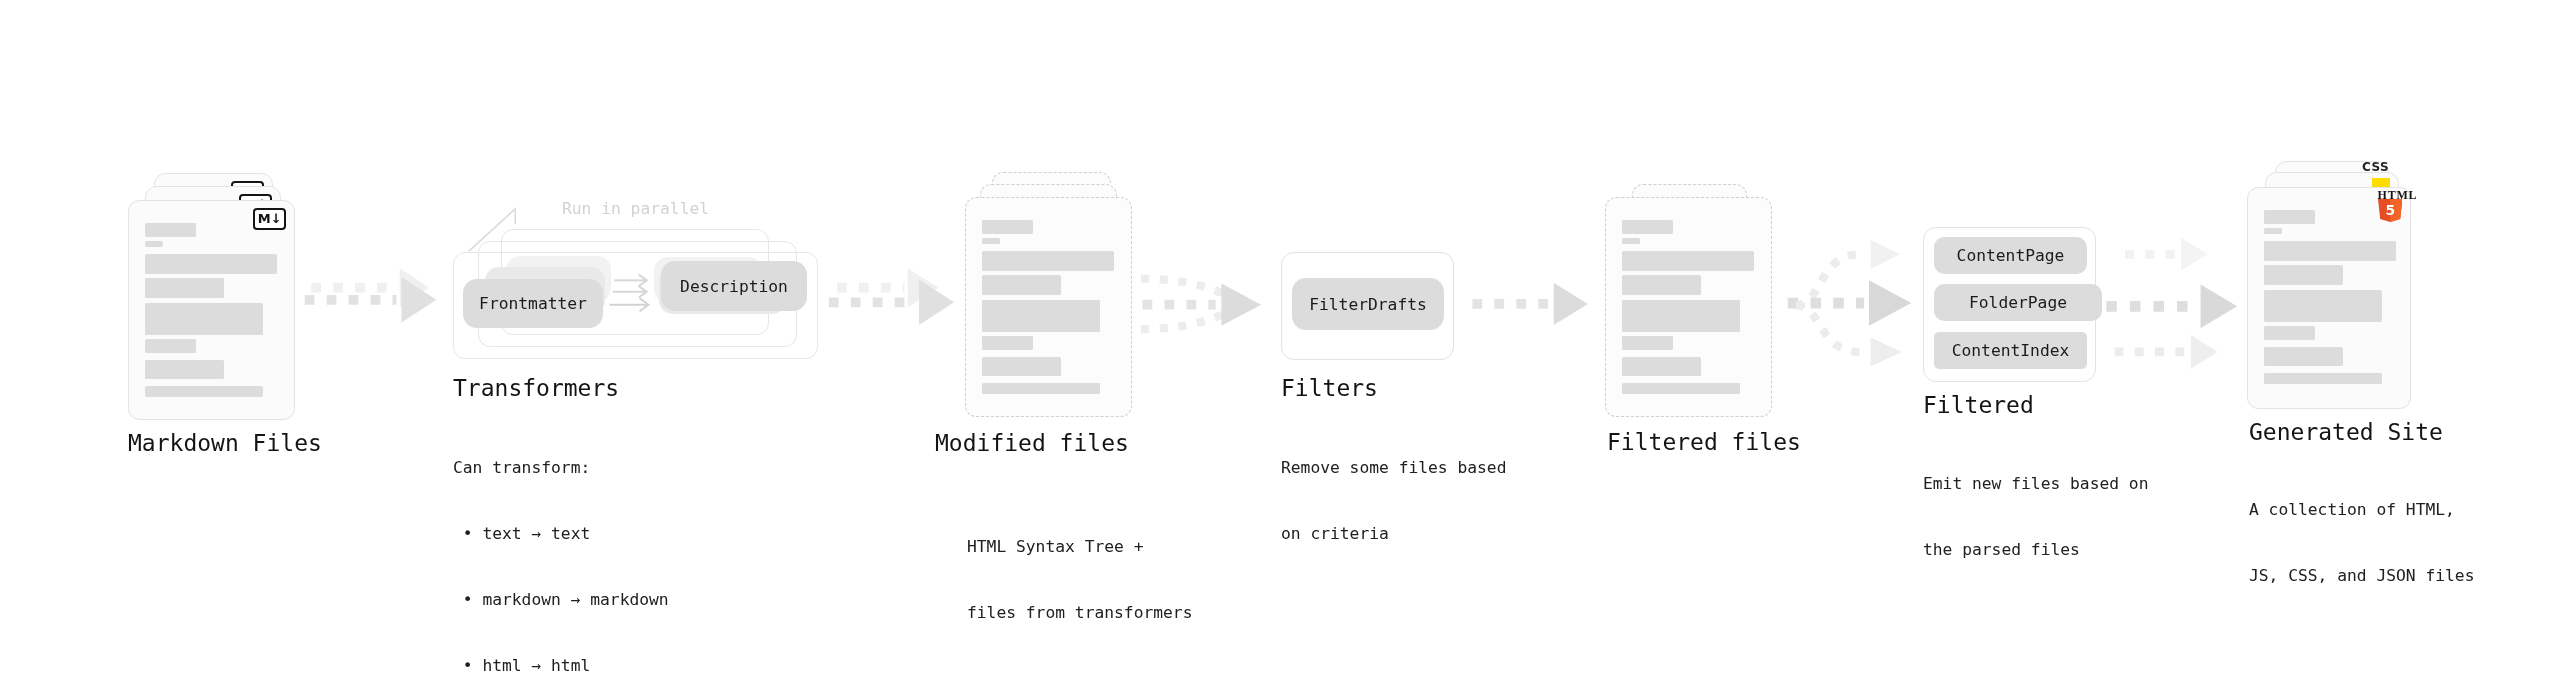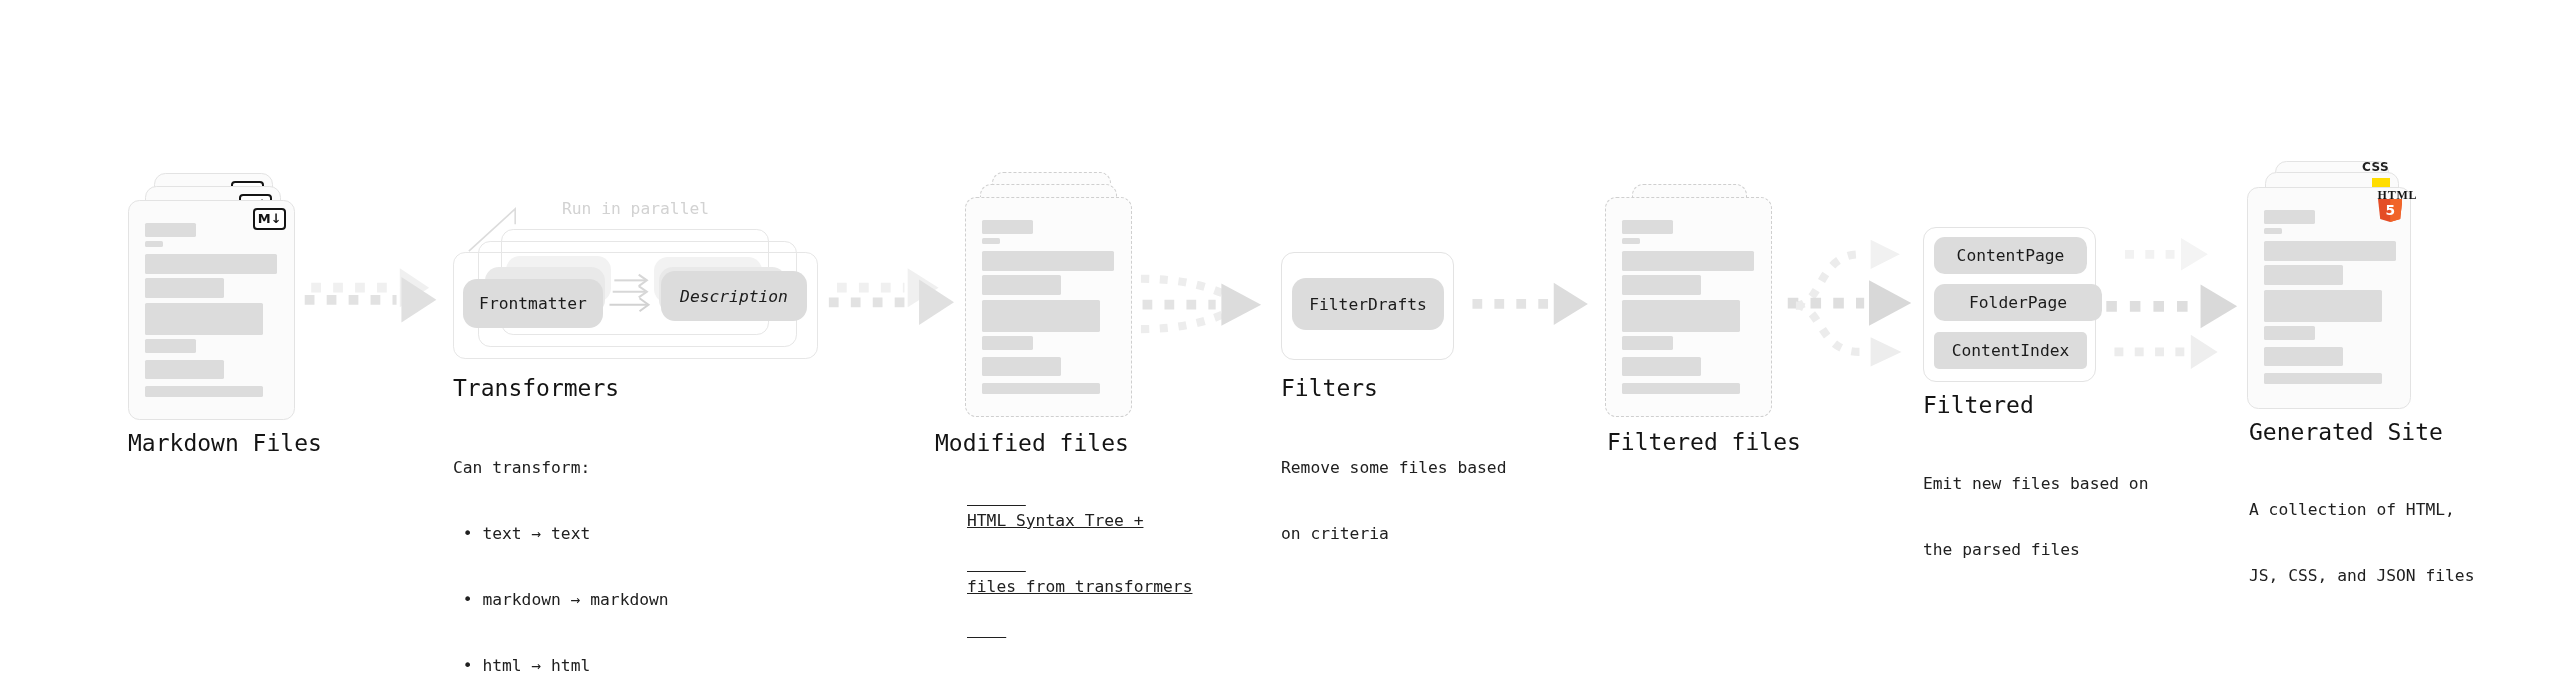--- a/index.html
+++ b/index.html
@@ -143,21 +143,21 @@
     <div class="outline-box" style="left:501px;top:229px;width:268px;height:106px;"></div>
     <div class="outline-box" style="left:478px;top:241px;width:319px;height:106px;"></div>
     <div class="outline-box" style="left:453px;top:252px;width:365px;height:107px;"></div>
 
     <div class="pill ghost2" style="left:506px;top:256px;width:105px;height:46px;"></div>
     <div class="pill ghost1" style="left:485px;top:267px;width:120px;height:47px;"></div>
     <div class="pill" style="left:463px;top:279px;width:140px;height:49px;">Frontmatter</div>
 
     <div class="pill ghost2" style="left:654px;top:257px;width:108px;height:46px;"></div>
     <div class="pill ghost1" style="left:659px;top:267px;width:127px;height:47px;"></div>
-    <div class="pill" style="left:661px;top:271px;width:146px;height:50px;font-style:italic;">Description</div>
+    <div class="pill" style="left:661px;top:261px;width:146px;height:50px;">Description</div>
 
     <div class="heading" style="left:453px;top:375px;">Transformers</div>
     <div class="caption" style="left:453px;top:413px;">
       <div>Can transform:</div>
       <div> • text → text</div>
       <div> • markdown → markdown</div>
       <div> • html → html</div>
     </div>
   </div>
 
@@ -170,21 +170,21 @@
         <div class="bar b2"></div>
         <div class="bar b3"></div>
         <div class="bar b4"></div>
         <div class="bar b5"></div>
         <div class="bar b6"></div>
         <div class="bar b7"></div>
         <div class="bar b8"></div>
       </div>
     </div>
     <div class="heading" style="left:935px;top:430px;">Modified files</div>
-    <div class="caption" style="left:967px;top:466px;text-decoration:underline;">
+    <div class="caption" style="left:967px;top:492px;">
       <div>HTML Syntax Tree +</div>
       <div>files from transformers</div>
     </div>
   </div>
 
   <div>
     <div class="panel-box" style="left:1281px;top:252px;width:173px;height:108px;"></div>
     <div class="pill" style="left:1292px;top:278px;width:152px;height:52px;">FilterDrafts</div>
     <div class="heading" style="left:1281px;top:375px;">Filters</div>
     <div class="caption" style="left:1281px;top:413px;">

